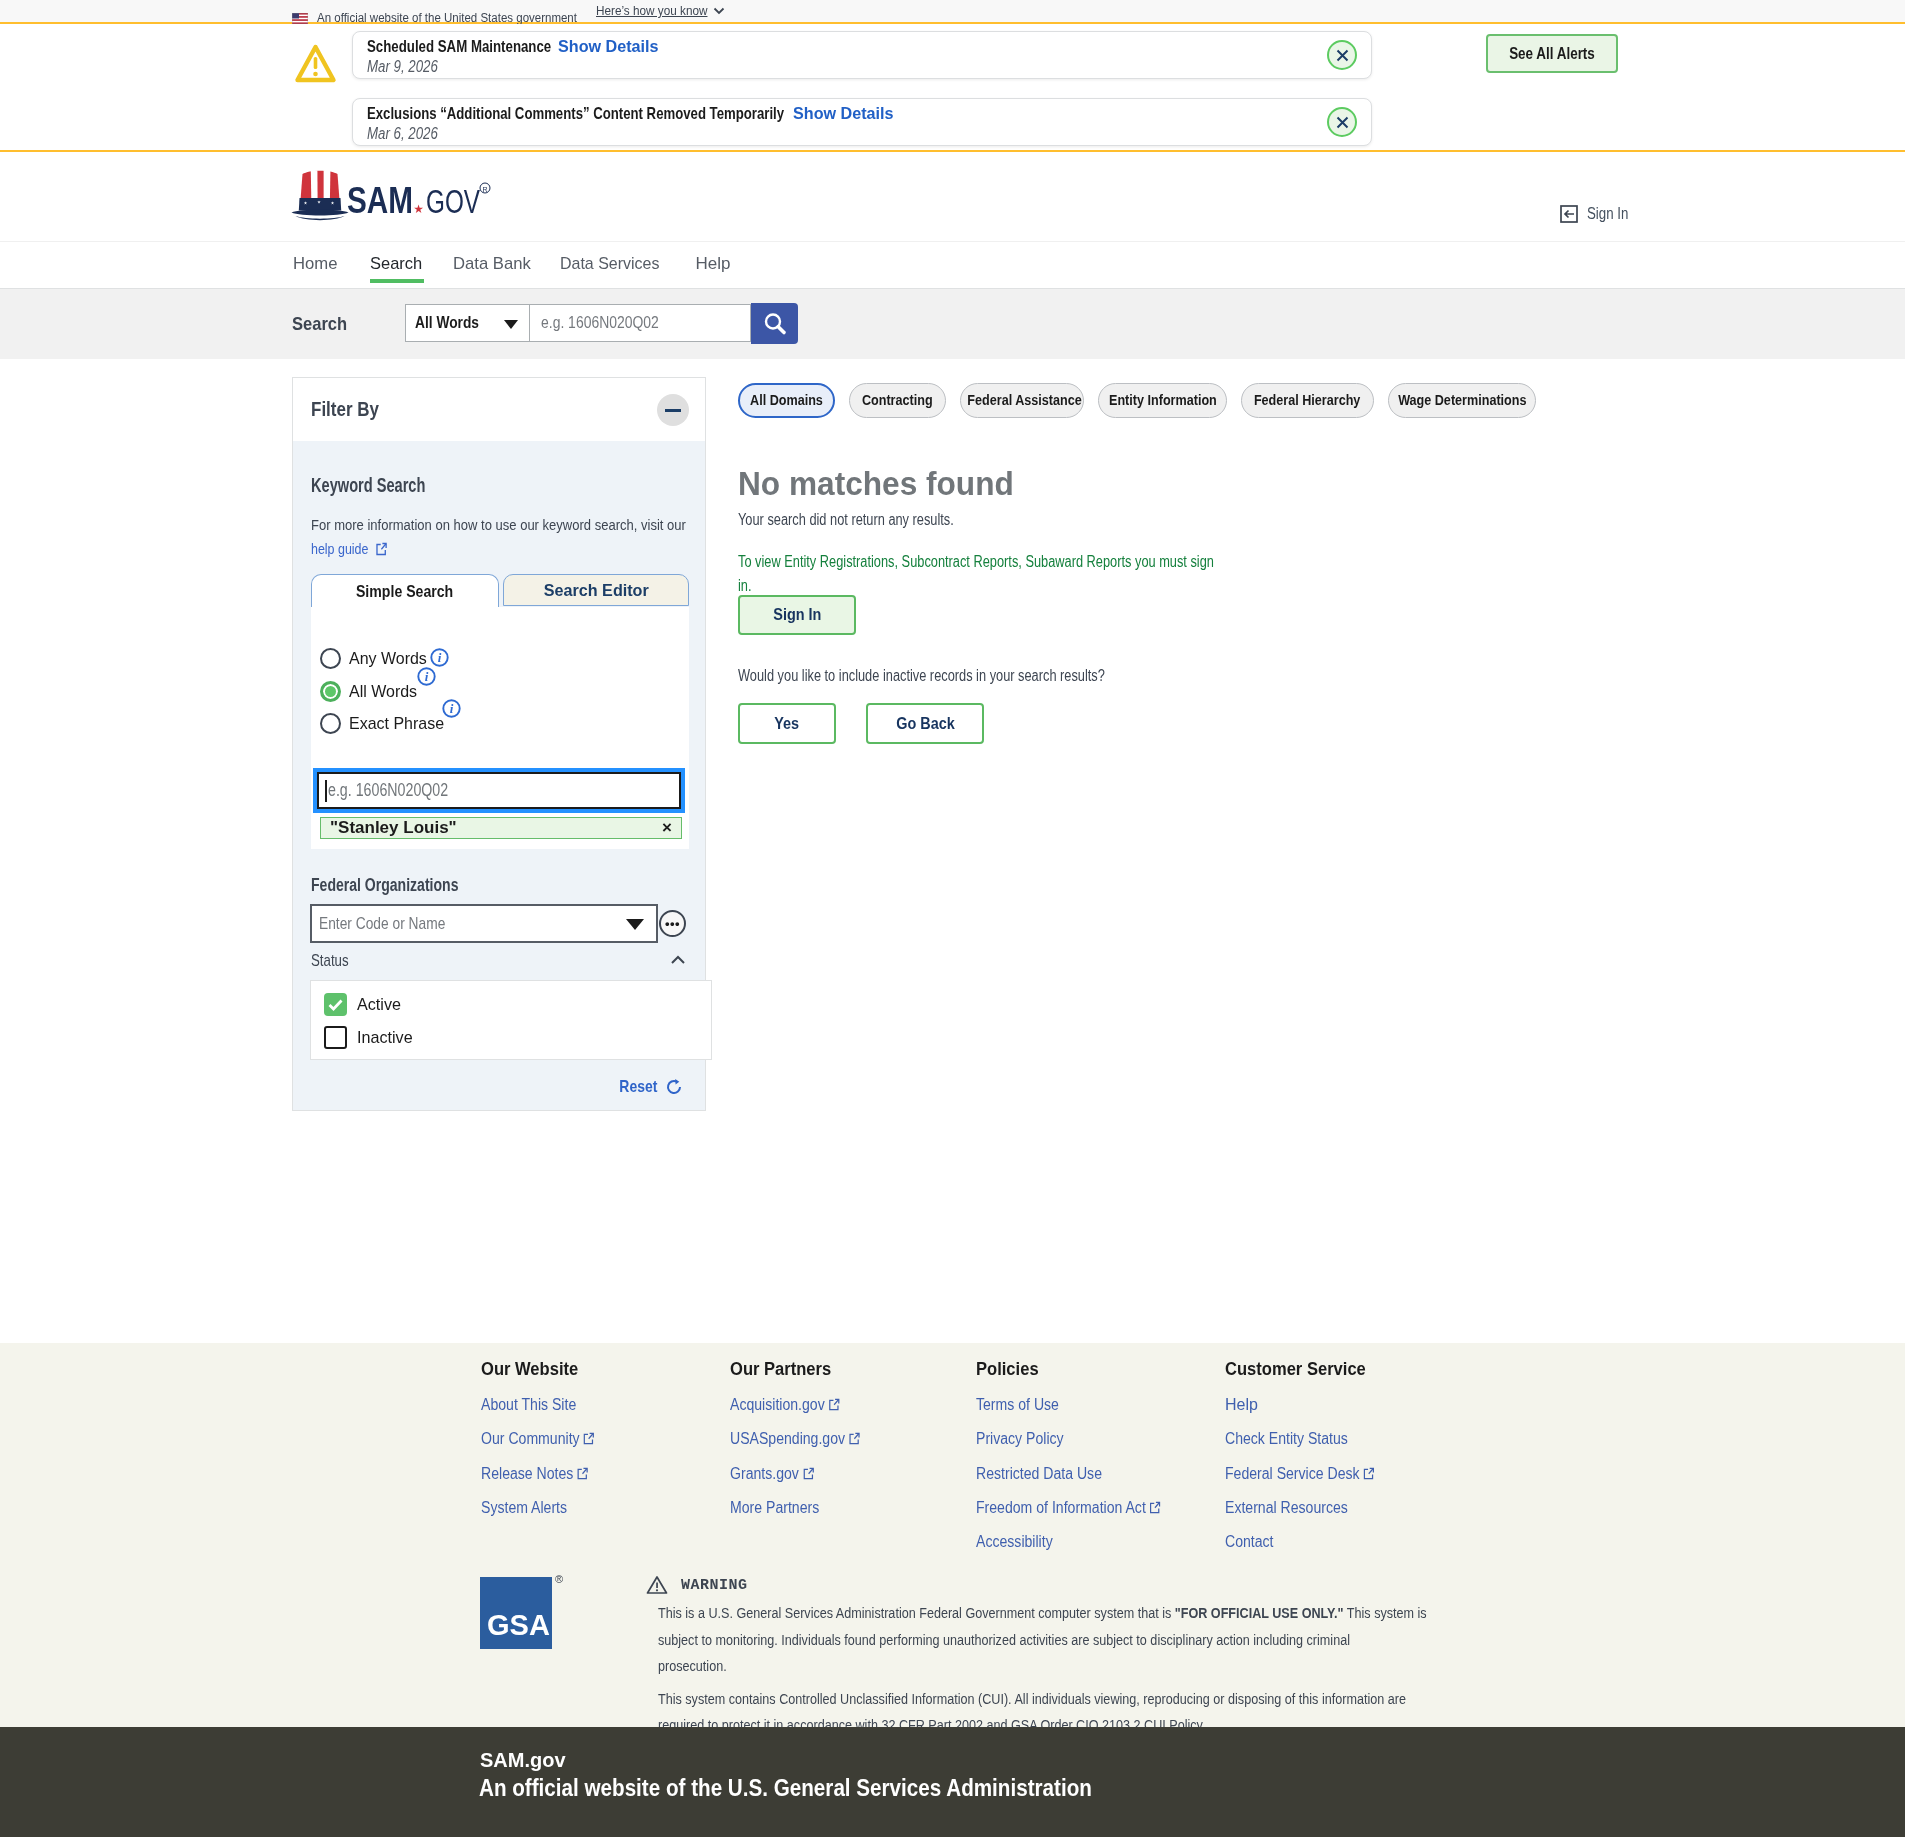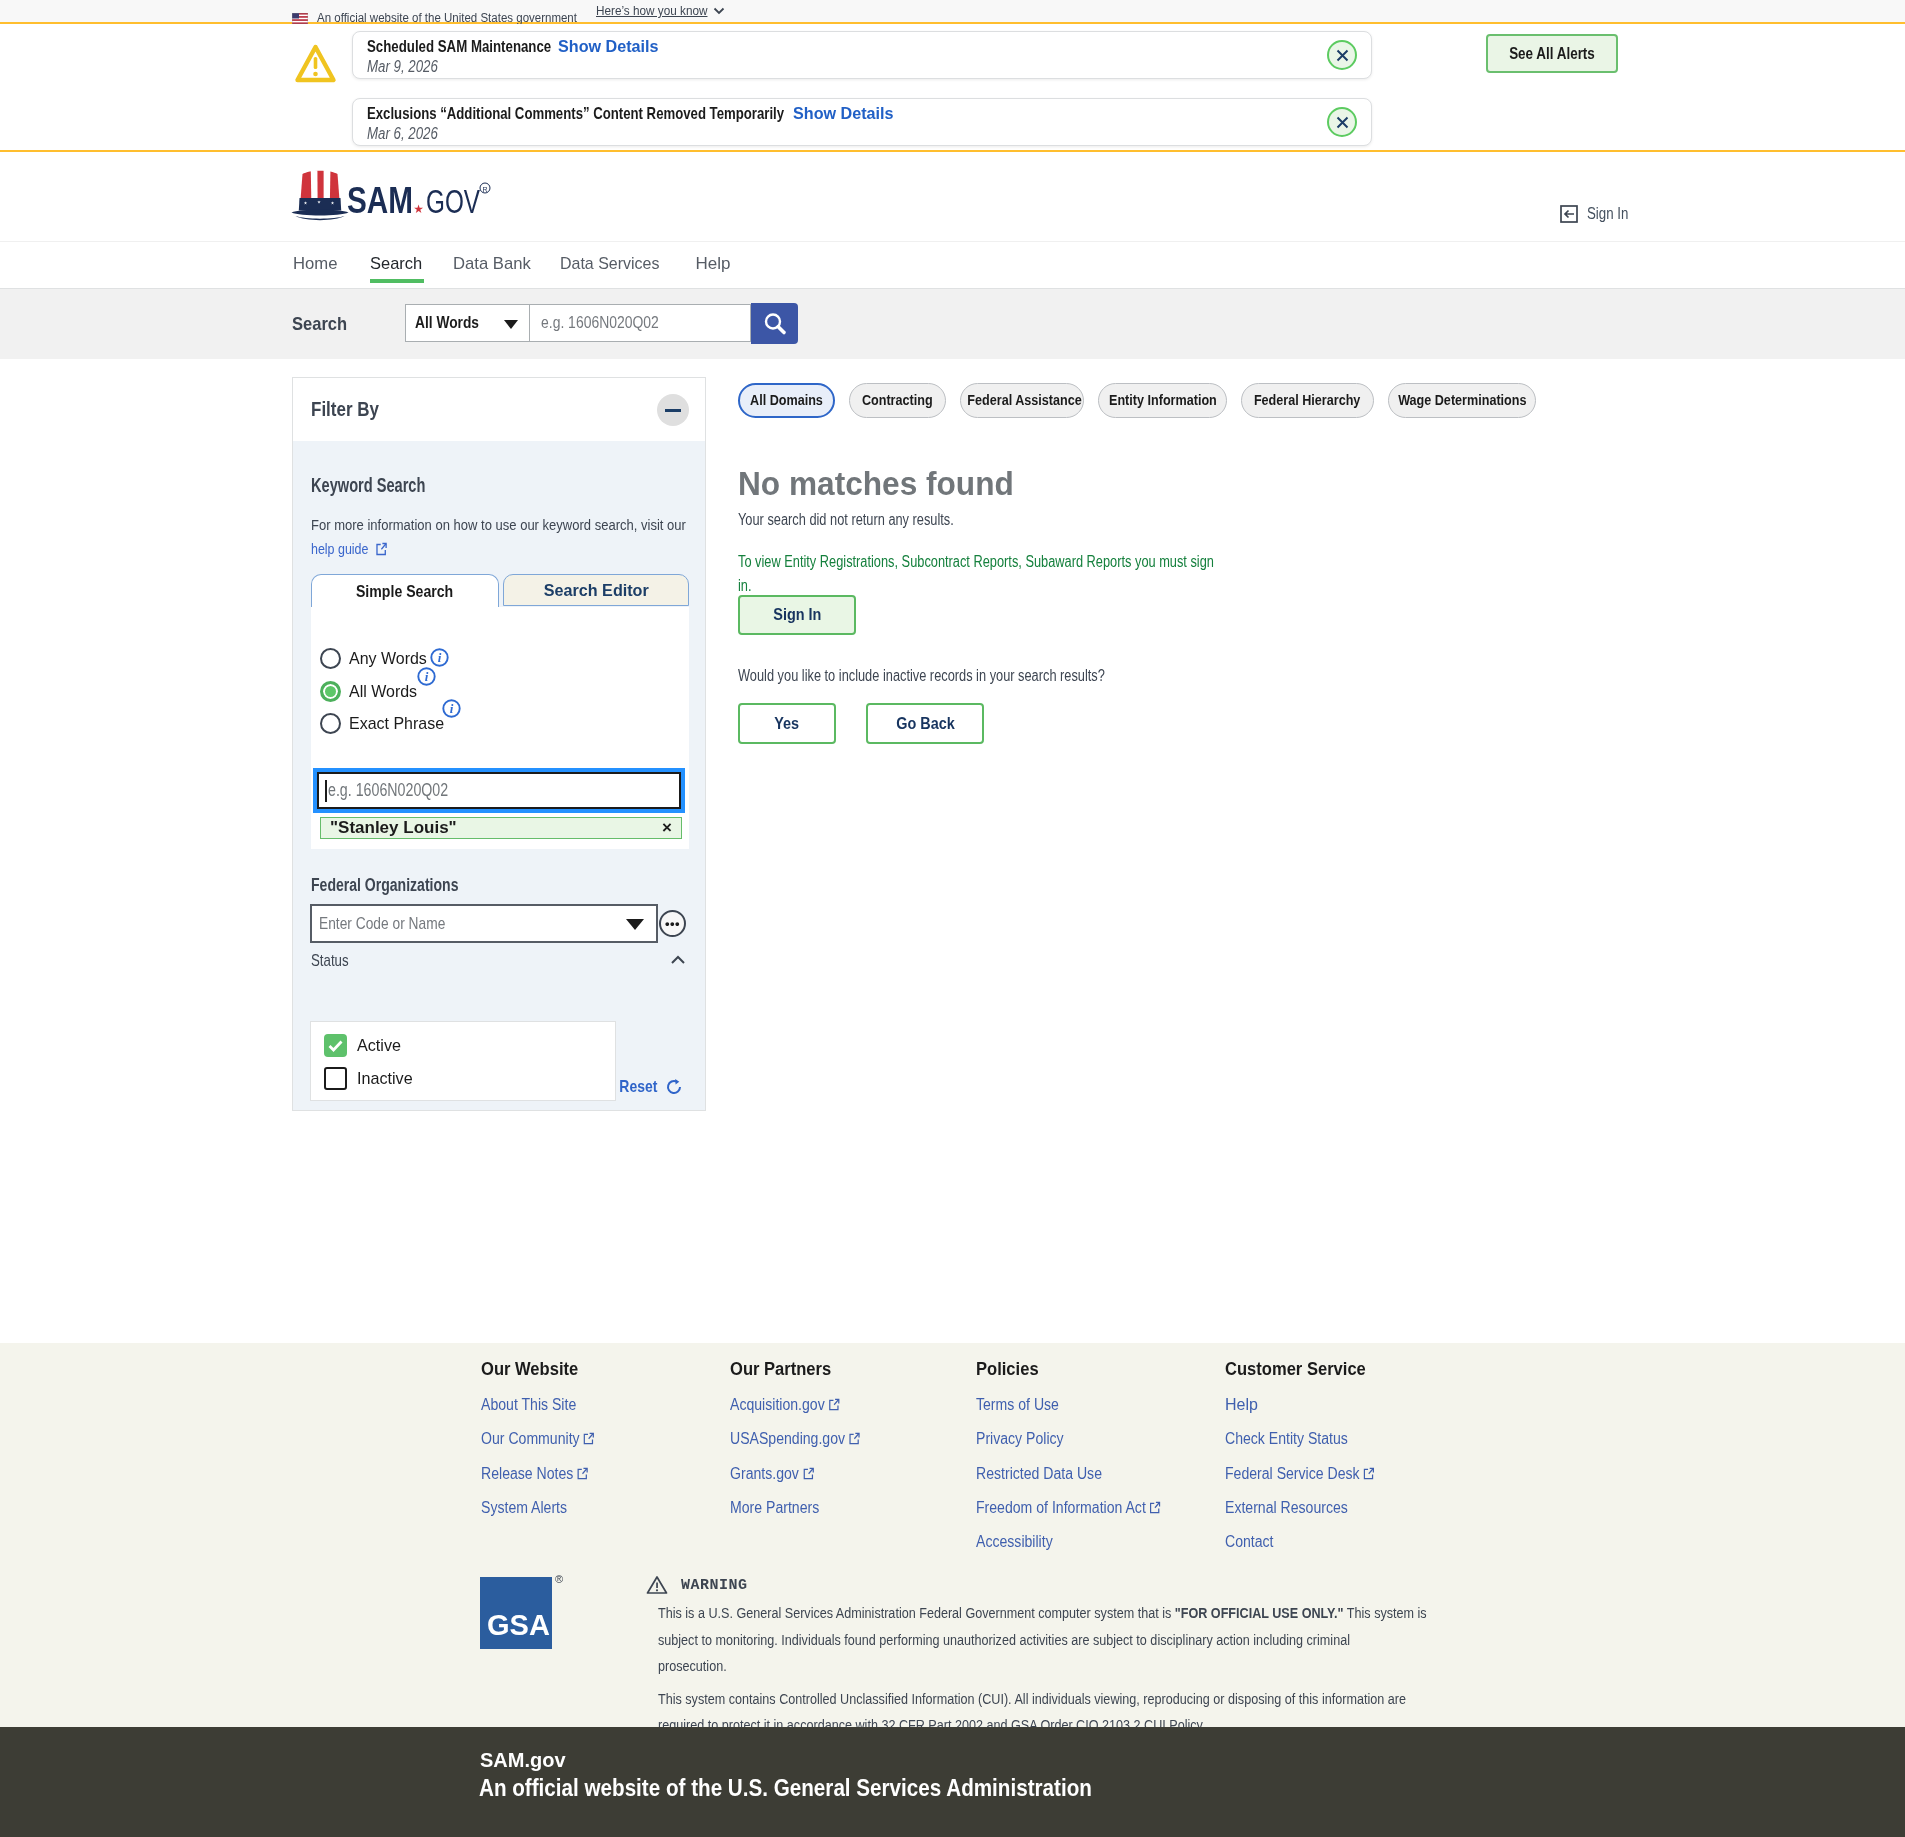--- a/index.html
+++ b/index.html
@@ -67,21 +67,21 @@
 .kwin .ph { font-size:18px; color:#71767a; }
 .chip { position:absolute; left:9px; top:210px; width:362px; height:22px; background:#e9f6e5; border:1px solid #66bd6a; font-size:17px; font-weight:bold; color:#1b1b1b; line-height:20px; padding:0 9px; }
 
 .fo-h { position:absolute; left:18px; top:434px; font-size:18px; font-weight:bold; color:#3d4551; }
 .fo-box { position:absolute; left:17px; top:463px; width:348px; height:39px; border:2px solid #565c65; background:#fff; }
 .fo-box .ph { position:absolute; left:7px; top:0; line-height:35px; font-size:17px; color:#75797e; }
 .fo-box .tri { position:absolute; right:12px; top:13px; width:0; height:0; border-left:9px solid transparent; border-right:9px solid transparent; border-top:11px solid #1b1b1b; }
 .fo-dots { position:absolute; left:366px; top:469px; width:27px; height:27px; border-radius:50%; border:2px solid #3d4551; background:#f7f7f7; text-align:center; line-height:23px; font-size:13px; font-weight:bold; color:#1b1b1b; letter-spacing:0.5px; }
 .status-l { position:absolute; left:18px; top:510px; font-size:17px; color:#3d4551; }
 .status-c { position:absolute; left:377px; top:514px; }
-.sbox { position:absolute; left:17px; top:539px; width:306px; height:80px; background:#fff; border:1px solid #dfe1e2;margin-top:41px; }
+.sbox { position:absolute; left:17px; top:539px; width:402px; height:80px; background:#fff; border:1px solid #dfe1e2; }
 .cbrow { position:absolute; left:13px; display:flex; align-items:center; }
 .cb { width:23px; height:23px; border-radius:4px; flex:none; }
 .cb.on { background:#5ec16b; display:flex; align-items:center; justify-content:center; }
 .cb.off { background:#fff; border:2px solid #1b1b1b; border-radius:3px; }
 .cbrow .lab { margin-left:10px; font-size:17px; color:#1b1b1b; }
 .reset { position:absolute; right:22px; top:636px; display:flex; align-items:center; font-size:17px; font-weight:bold; color:#2f64c9; }
 
 #pills { position:absolute; left:738px; top:24px; display:flex; }
 .pill { height:35px; border-radius:18px; background:#f0f0f0; border:1px solid #bcbfc3; font-size:14px; font-weight:bold; color:#1b1b1b; line-height:33px; margin-right:14px; text-align:center; }
 .pill span { display:inline-block; transform:scaleX(0.9); white-space:nowrap; }

